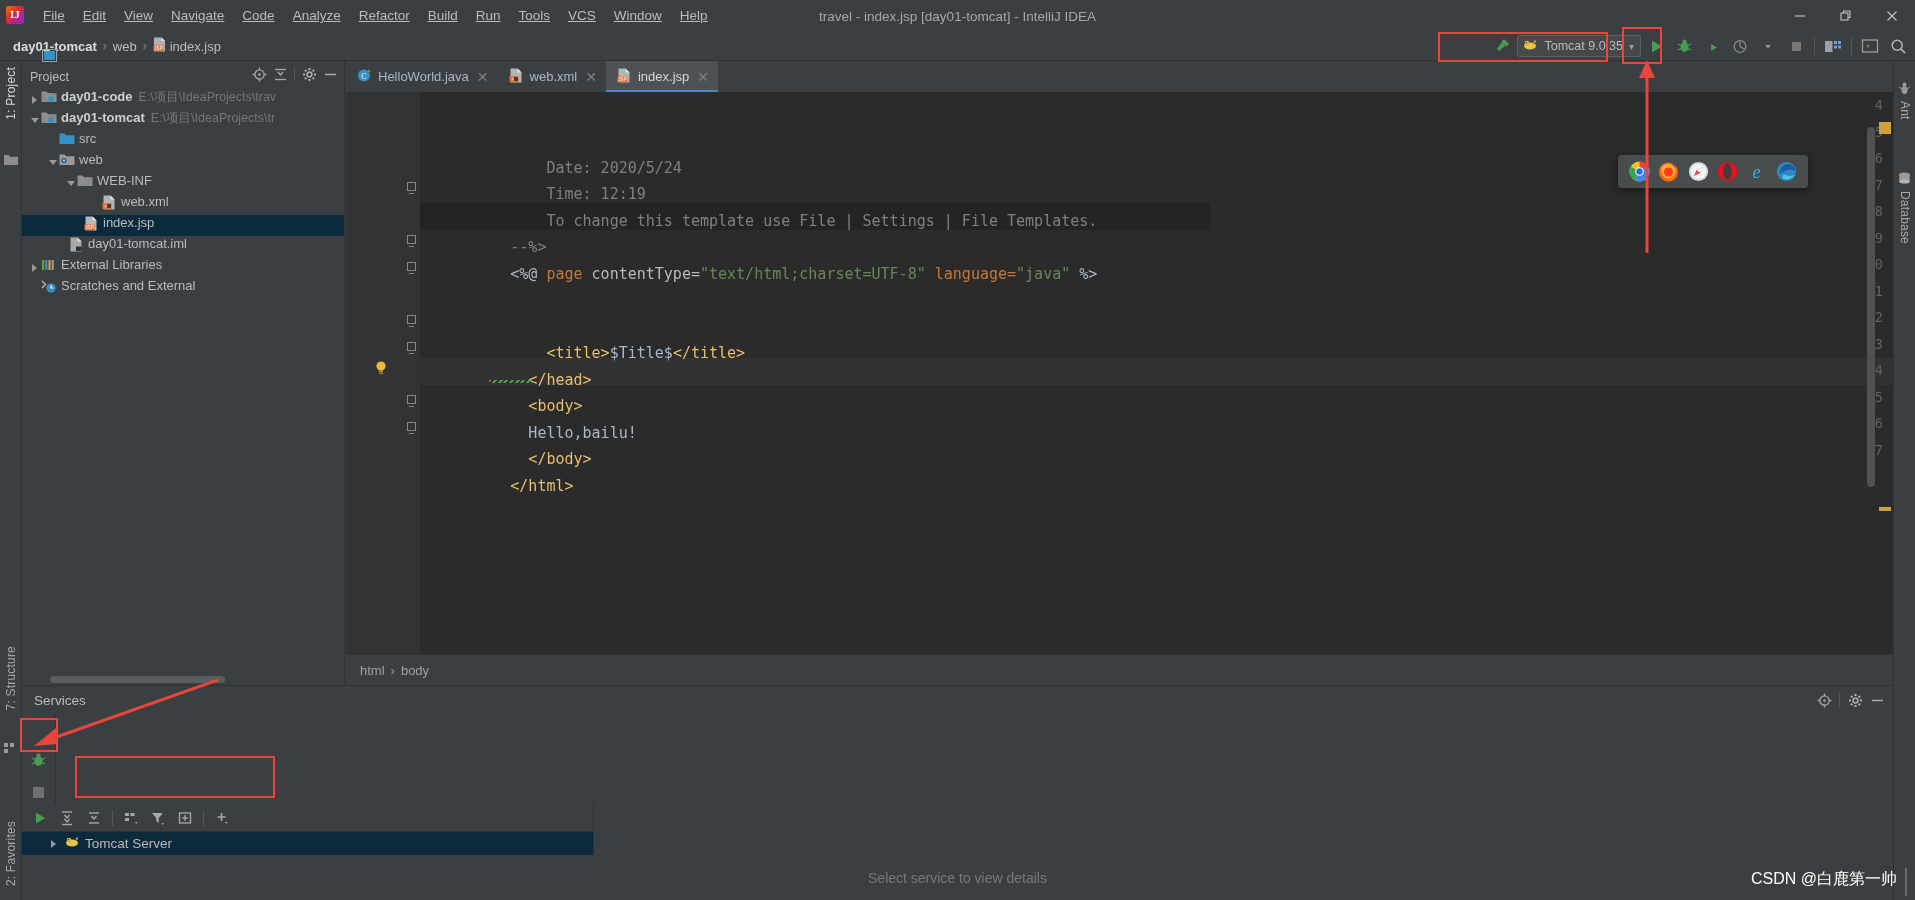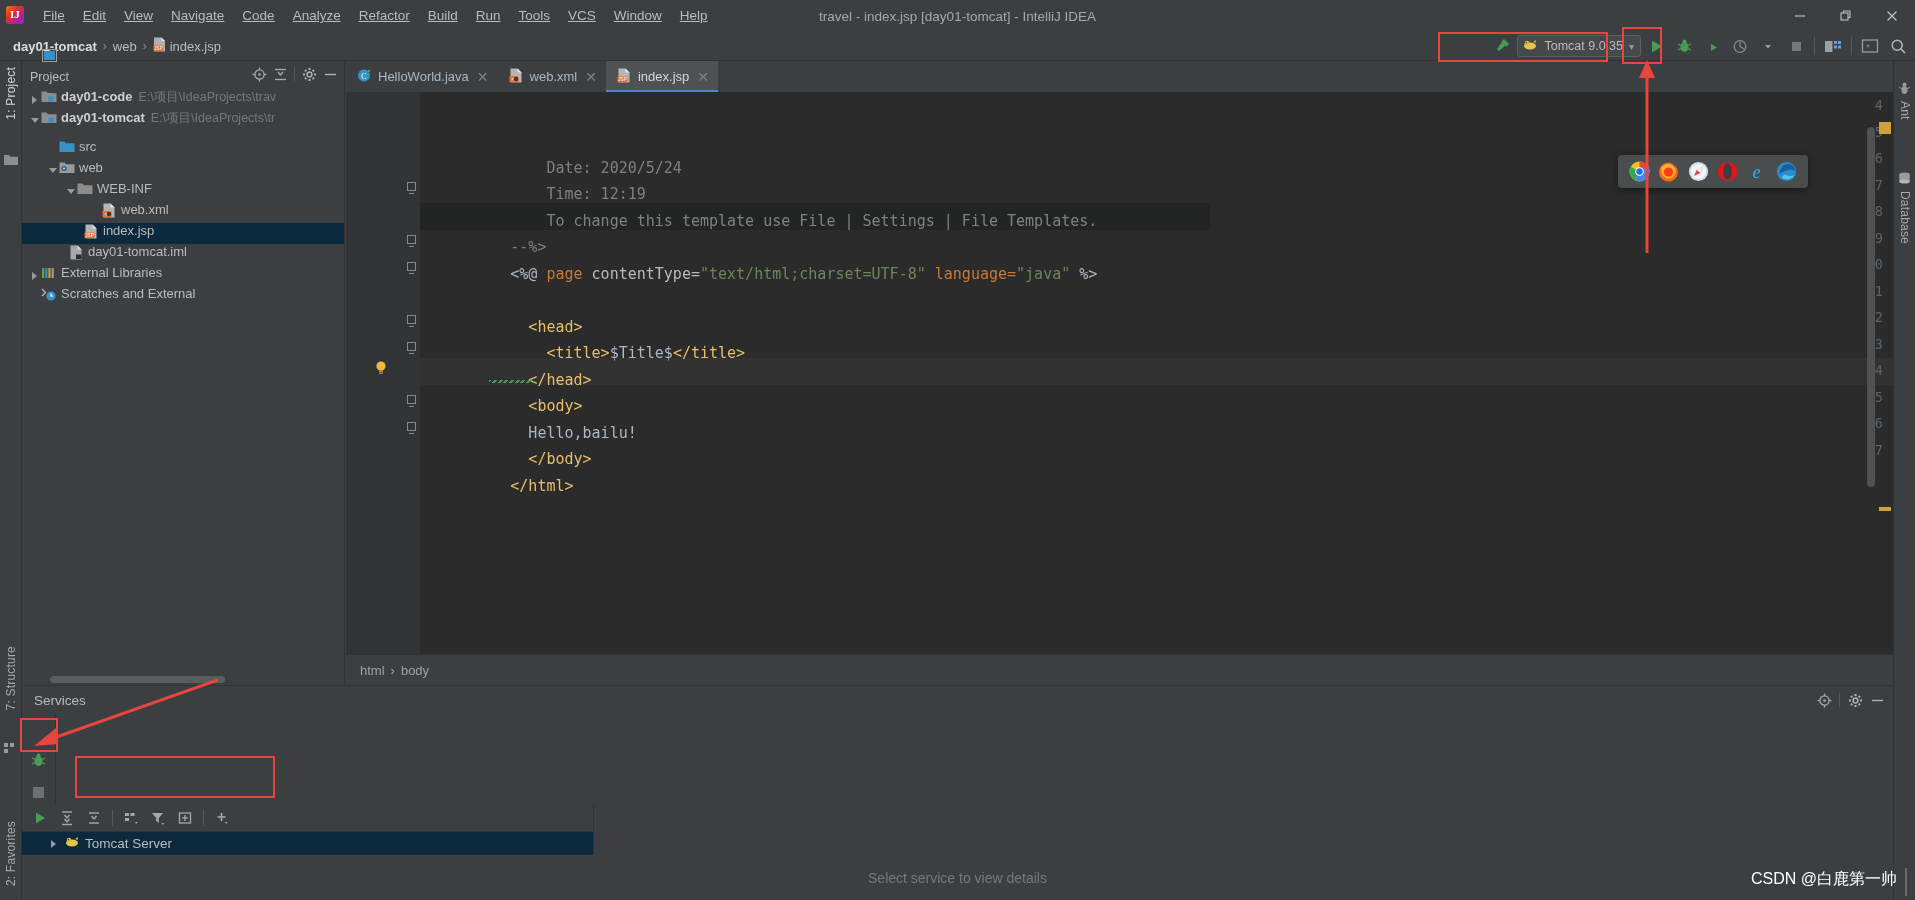--- a/index.html
+++ b/index.html
@@ -457,21 +457,21 @@
         <div class="ico">
           <svg width="16" height="14" viewBox="0 0 16 14">
               <path d="M0.5 1.5h5L7 3.3h8.5V12H0.5z" fill="#8d8d8d"></path>
               <rect x="7.5" y="6.5" width="5" height="5" fill="#3592c4"></rect>
             </svg>
         </div>
         <span class="node-label bold">day01-tomcat</span>
         <span class="node-path">E:\项目\IdeaProjects\tr</span>
       </div>
 
-      <div class="row" style="padding-left:37px;margin-top:8px;">
+      <div class="row" style="padding-left:37px;">
         <div class="ico">
           <svg width="16" height="14" viewBox="0 0 16 14">
               <path d="M0.5 1.5h5L7 3.3h8.5V12H0.5z" fill="#3592c4"></path>
             </svg>
         </div>
         <span class="node-label">src</span>
       </div>
 
       <div class="row" style="padding-left:24px;">
         <div class="tw">
@@ -679,23 +679,20 @@
         </div>
         <div class="cl" style="top:53px;">
           <span class="cm">    To change this template use File | Settings | File Templates.</span>
         </div>
         <div class="cl" style="top:79.5px;">
           <span class="cm">--%&gt;</span>
         </div>
         <div class="cl" style="top:106px;">
           <span class="plain">&lt;%@ </span><span class="kw">page </span><span class="attr">contentType=</span><span class="str">"text/html;charset=UTF-8" </span><span class="kw">language=</span><span class="str">"java" </span><span class="plain">%&gt;</span>
         </div>
-        <div class="cl" style="top:159px;">
-          <span class="tag">  &lt;head&gt;</span>
-        </div>
         <div class="cl" style="top:185.5px;">
           <span class="tag">    &lt;title&gt;</span><span class="plain">$Title$</span><span class="tag">&lt;/title&gt;</span>
         </div>
         <div class="cl" style="top:212px;">
           <span class="tag">  &lt;/head&gt;</span>
         </div>
         <div class="cl" style="top:238.5px;">
           <span class="tag">  &lt;body&gt;</span>
         </div>
         <div class="cl" style="top:265px;">

